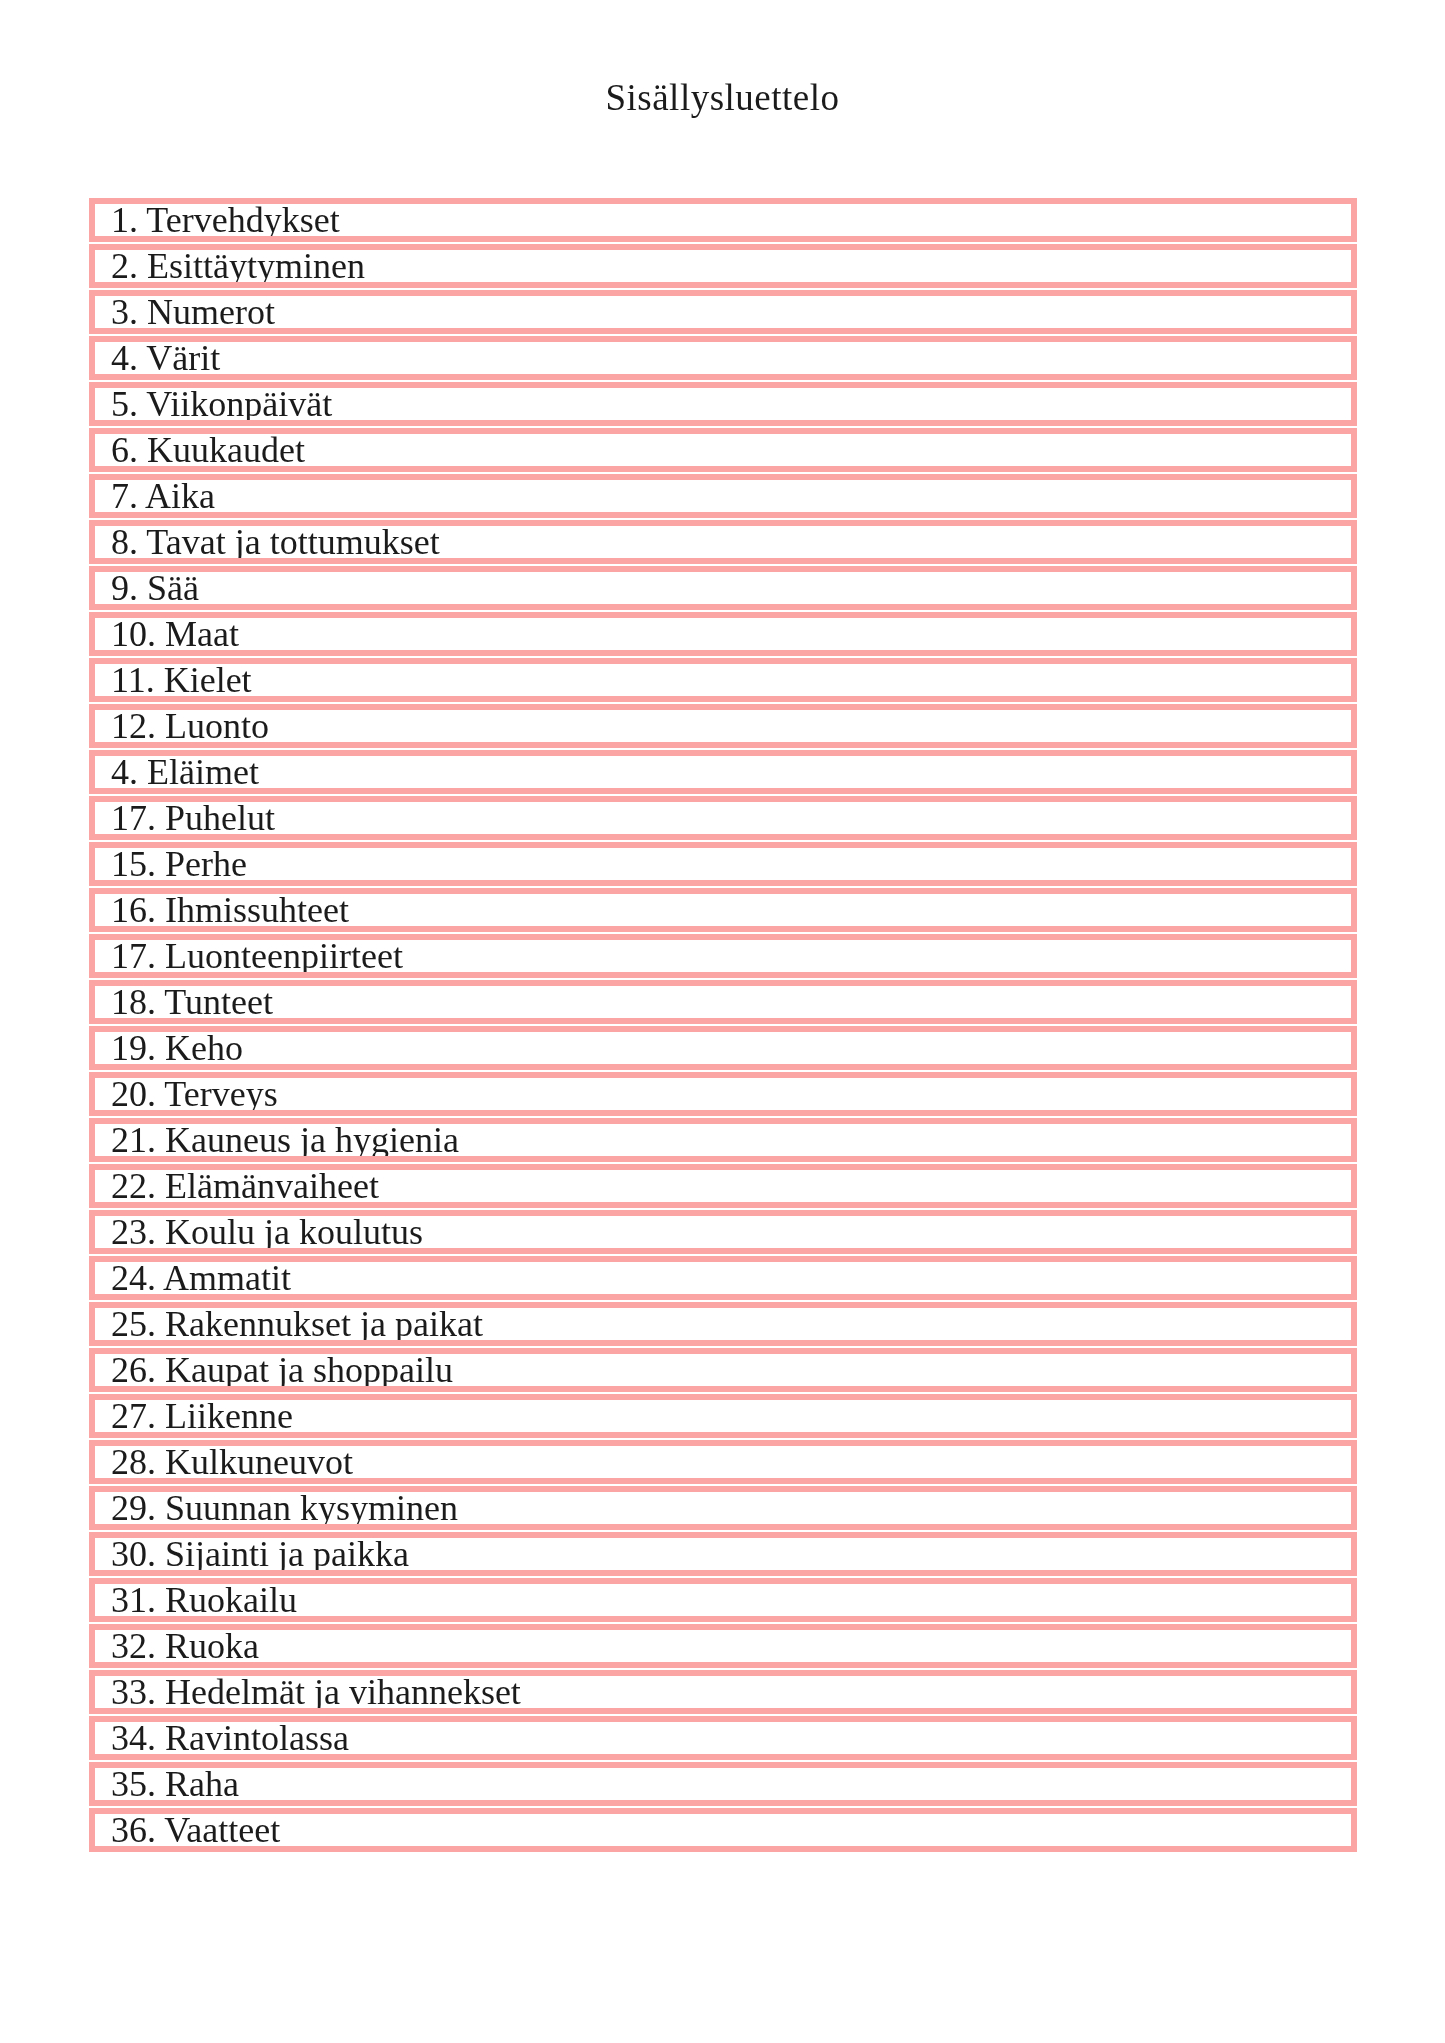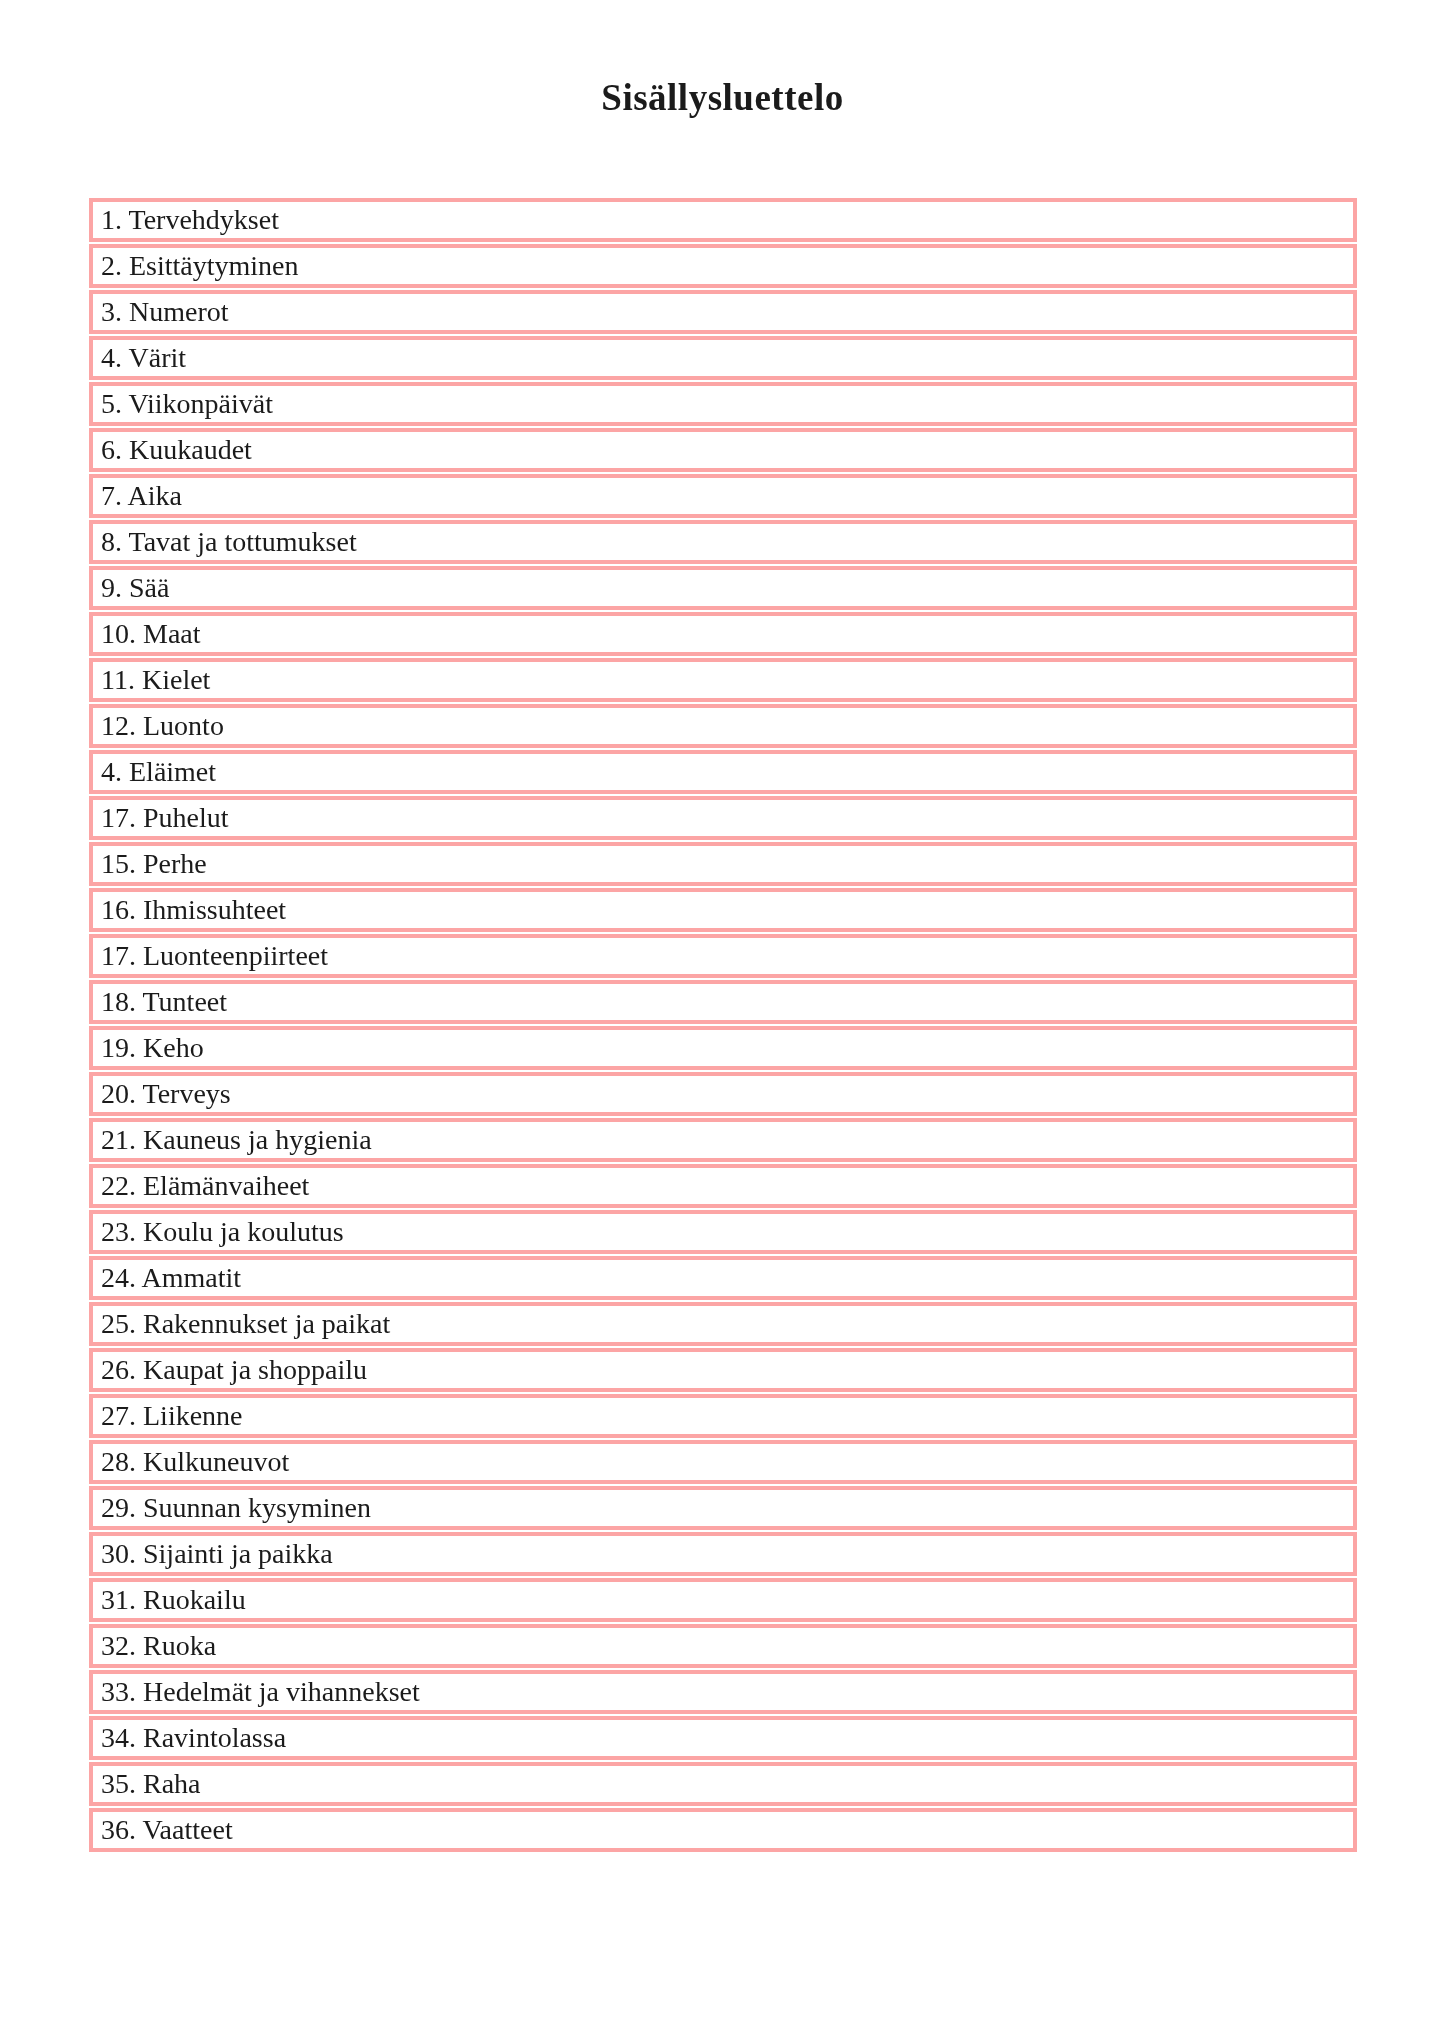--- a/index.html
+++ b/index.html
@@ -13,43 +13,43 @@
     position: relative;
     font-family: "Liberation Serif", serif;
   }
   .page-title {
     position: absolute;
     top: 76px;
     left: 0;
     width: 100%;
     text-align: center;
     font-size: 37px;
-    font-weight: 700;
+    font-weight: 400;
     color: #1b1b1b;
     margin: 0;
     letter-spacing: 0.5px;
   }
   .toc {
     position: absolute;
     left: 89px;
     top: 198px;
     width: 1268px;
     display: flex;
     flex-direction: column;
     gap: 2px;
   }
   .toc-row {
     box-sizing: border-box;
     height: 44px;
-    border: 4px solid #fca5a5;
+    border: 6px solid #fca5a5;
     background: #ffffff;
     display: flex;
     align-items: center;
-    padding-left: 8px;
-    font-size: 28px;
+    padding-left: 16px;
+    font-size: 36px;
     color: #1b1b1b;
     white-space: nowrap;
     overflow: hidden;
   }
 </style>
 </head>
 <body>
 
 <h1 class="page-title">Sisällysluettelo</h1>
 

